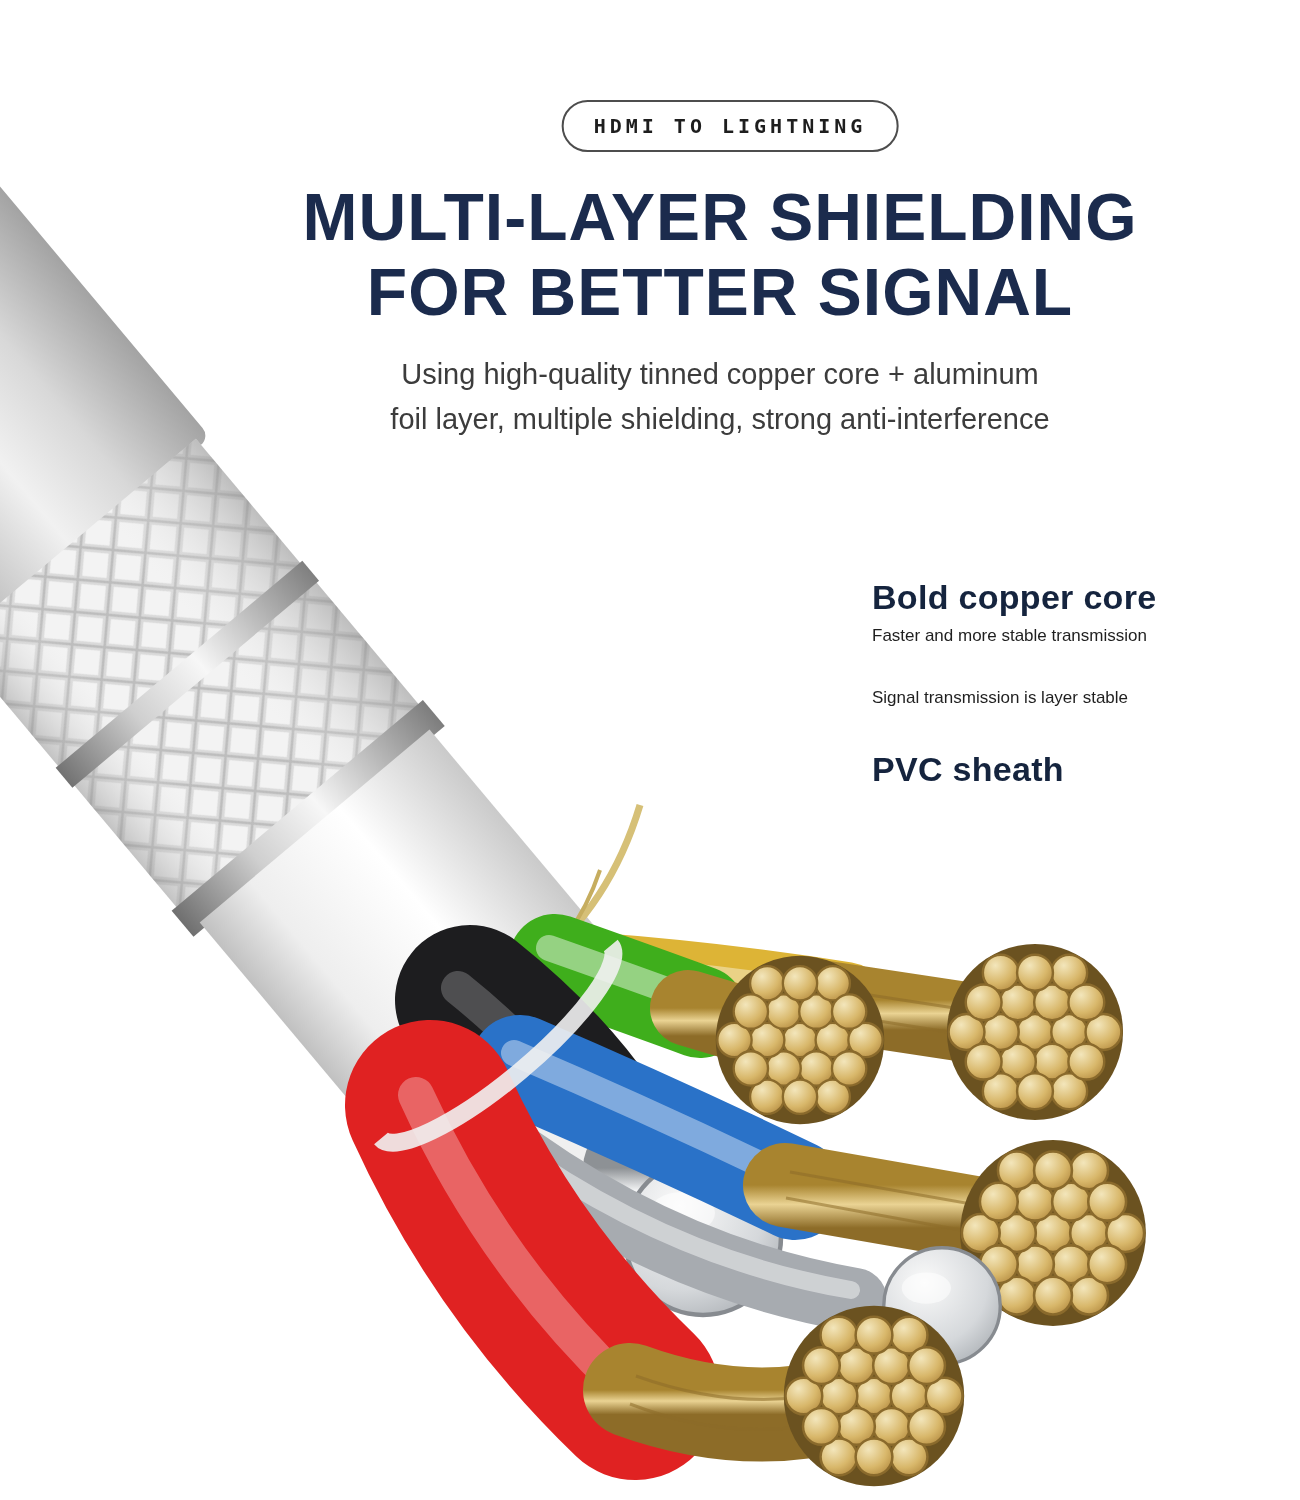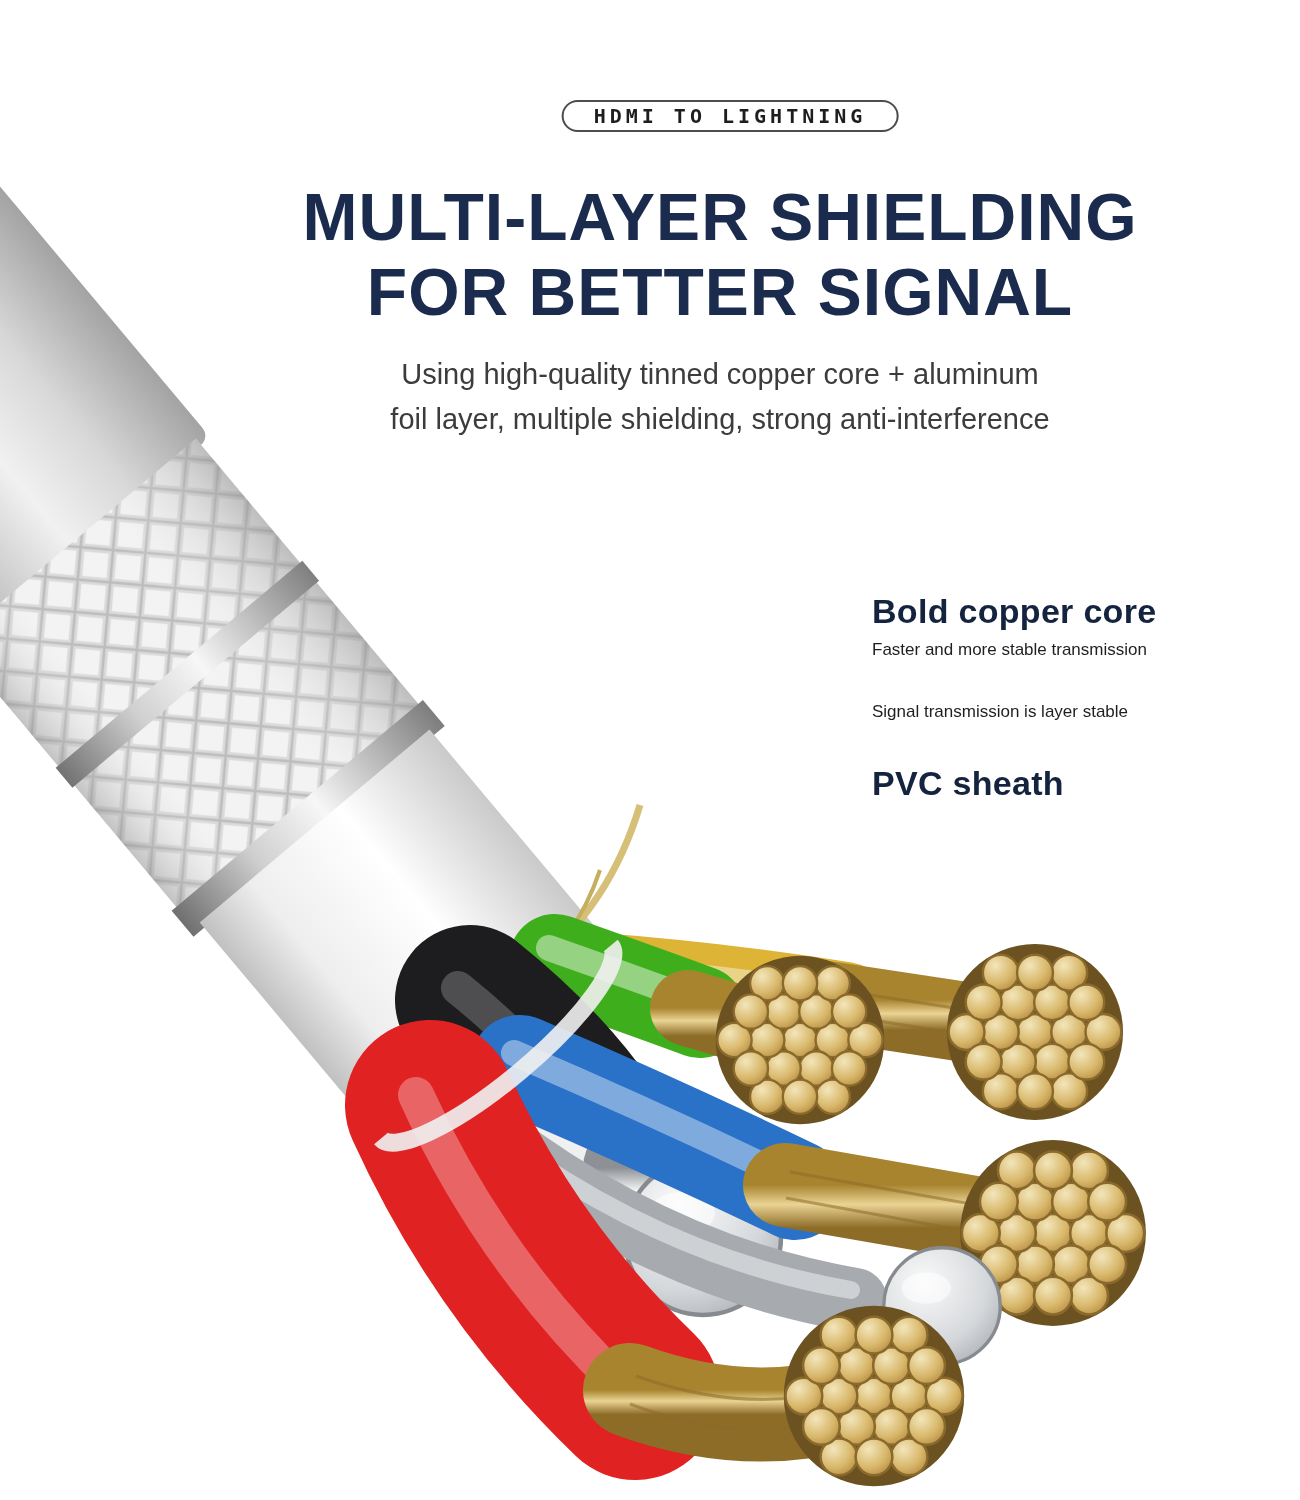--- a/index.html
+++ b/index.html
@@ -3,30 +3,30 @@
 <meta charset="utf-8">
 <style>
   html,body{margin:0;padding:0;background:#fff;}
   .page{
     position:relative;width:1300px;height:1500px;background:#ffffff;
     overflow:hidden;font-family:"Liberation Sans",sans-serif;
   }
   .illustration{position:absolute;left:0;top:0;width:1300px;height:1500px;}
   .badge{
     position:absolute;top:100px;left:calc(50% + 80px);transform:translateX(-50%);
-    border:2px solid #4d4d4d;border-radius:30px;padding:2px 30px;
+    border:2px solid #4d4d4d;border-radius:30px;padding:12px 30px;
     font-family:"DejaVu Sans Mono",monospace;font-weight:bold;font-size:20px;
     letter-spacing:4px;color:#1e1e1e;white-space:nowrap;background:#fff;
   }
   .header{position:absolute;left:70px;top:180px;width:1300px;text-align:center;}
   .title-line{
     font-size:66px;font-weight:bold;color:#1b2b4d;line-height:1.14;letter-spacing:1px;
   }
   .subtitle{margin-top:22px;font-size:29px;color:#3c3c3c;line-height:1.55;}
-  .features{position:absolute;left:872px;top:592px;width:400px;}
+  .features{position:absolute;left:872px;top:578px;width:400px;}
   .feature{margin-bottom:42px;}
   .feature h3{
     margin:0 0 9px 0;font-size:34px;font-weight:bold;color:#15243e;letter-spacing:.3px;
   }
   .feature p{margin:0;font-size:17px;color:#1f1f1f;}
 </style>
 </head>
 <body>
 
 <div class="page">

